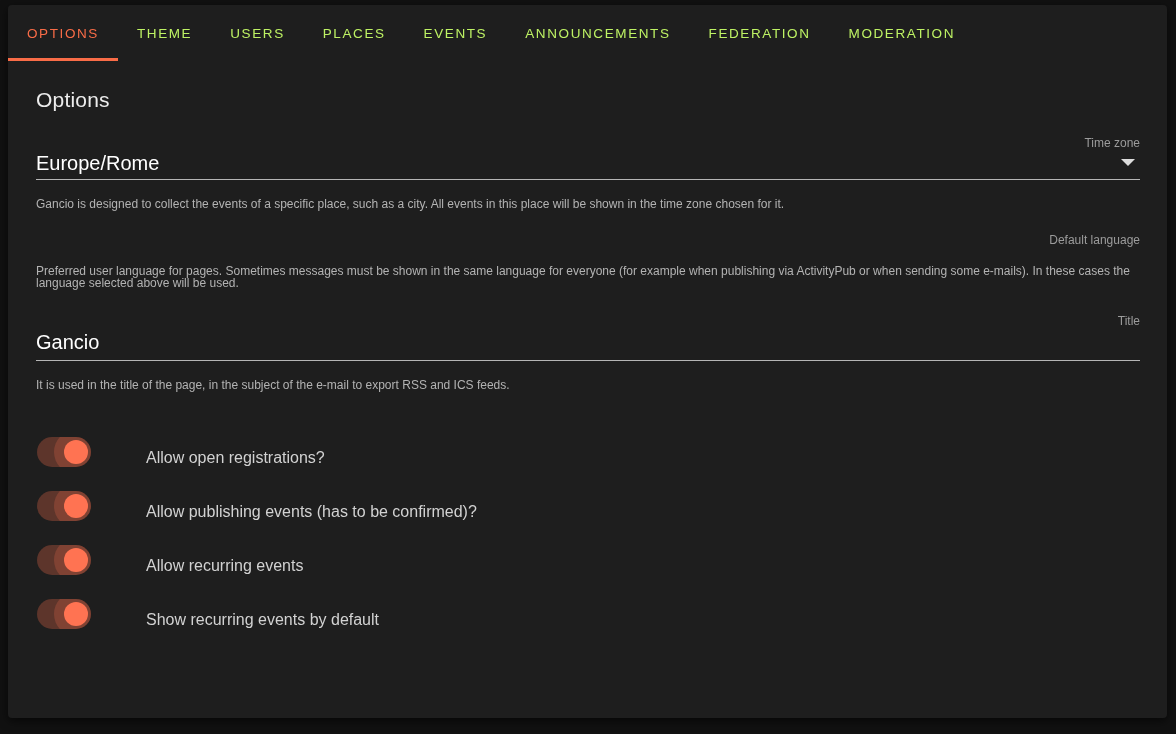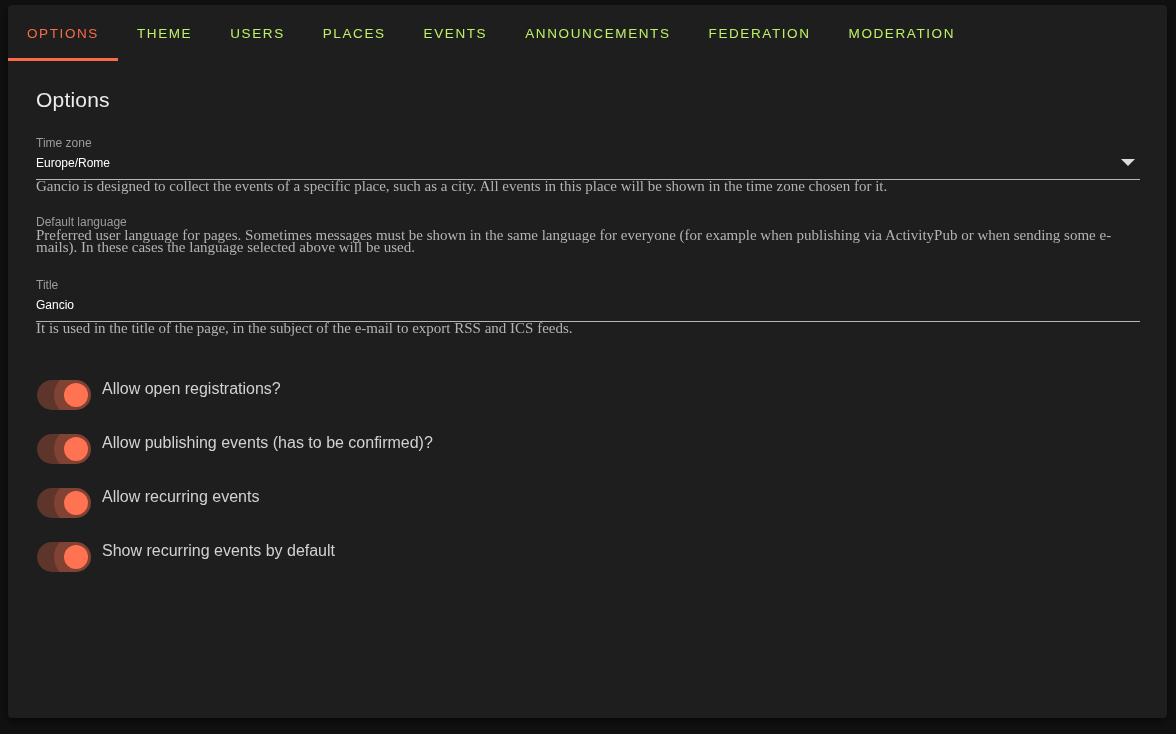--- a/index.html
+++ b/index.html
@@ -48,55 +48,56 @@
     margin:0 0 24px 0;
     font-size:21px; font-weight:400;
     color:#ececec;
     letter-spacing:.2px;
   }
   .field { margin-bottom:24px; }
   .field.tight { margin-bottom:22px; }
   .field-label {
     font-size:12px; line-height:14px;
     color:#9c9c9c;
+    text-align:right;
   }
   .field-control {
     position:relative;
     padding:3px 0 6px 0;
     border-bottom:1px solid rgba(255,255,255,.68);
   }
   .field-value, .field-input {
-    font-size:12px; line-height:20px;
+    font-size:20px; line-height:20px;
     color:#ffffff;
     font-family:"Liberation Sans", sans-serif;
   }
   .field-input {
     width:100%;
     background:transparent; border:none; outline:none;
     padding:0; margin:0;
   }
   .select-arrow {
     position:absolute; right:5px; top:9px;
     width:0; height:0;
     border-left:7px solid transparent;
     border-right:7px solid transparent;
     border-top:7px solid #dcdcdc;
   }
   .field-hint {
-    margin-top:0;
-    font-size:15px; line-height:12.5px;
+    margin-top:18px;
+    font-size:12px; line-height:12.5px;
     color:#b3b3b3;
-    font-family:Liberation Serif, serif;
   }
   
   .toggles { padding:22px 0 0 1px; }
   .toggle-row {
-    display:flex; align-items:flex-start;
+    display:flex; align-items:flex-end;
     margin-bottom:24px;
     height:30px;
+    gap:44px;
   }
   .switch {
     position:relative;
     width:54px; height:30px;
     border-radius:15px;
     background:#5d352b;
     overflow:hidden;
     flex:0 0 auto;
     cursor:pointer;
   }

